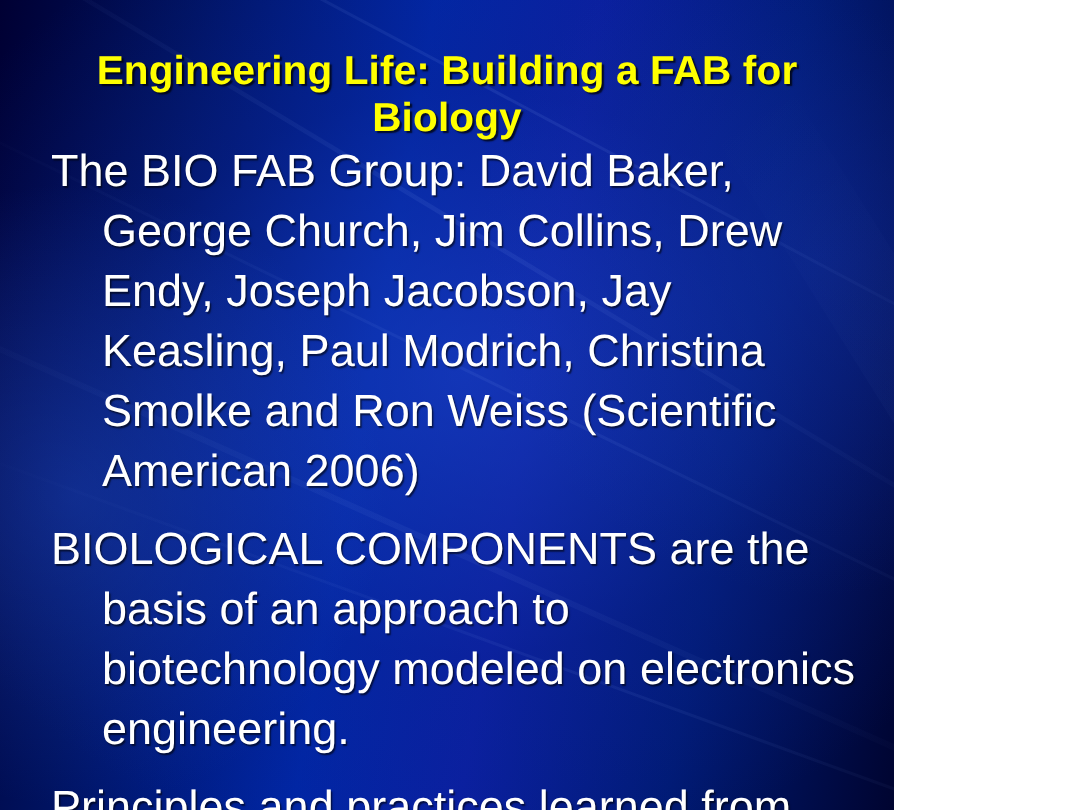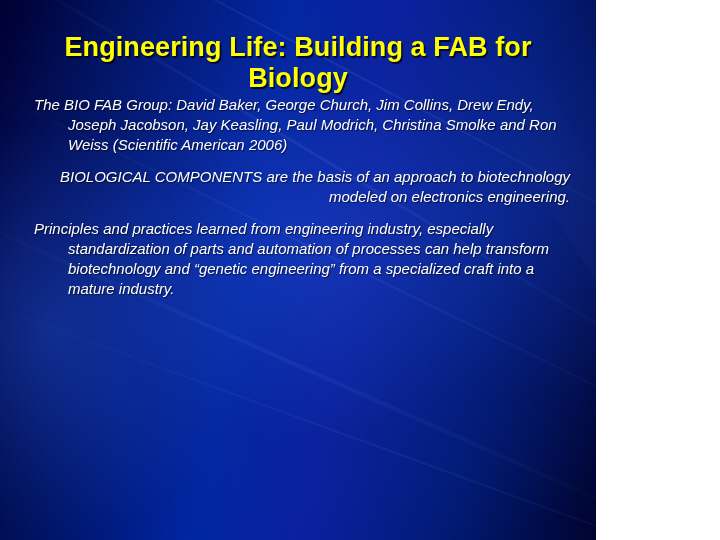--- a/index.html
+++ b/index.html
@@ -68,29 +68,28 @@
   }
 
   .body {
     position: absolute;
     left: 34px;
     right: 26px;
     top: 95px;
   }
   .para {
     color: #ffffff;
-    font-size: 15px;
+    font-size: 30px;
     line-height: 1.335;
     margin: 0 0 8px 0;
     padding-left: 34px;
     text-indent: -34px;
     text-shadow: 1px 1px 1px rgba(0,0,0,0.6);
-    font-style: italic;
   }
-  .para.p2 { margin-top: 12px; text-align: right; }
+  .para.p2 { margin-top: 12px; }
   .para.p3 { margin-top: 12px; }
 </style>
 </head>
 <body>
 
 <div class="slide">
 
   <div class="glow-left"></div>
   <div class="glow-right"></div>
   <div class="streak s1"></div>

